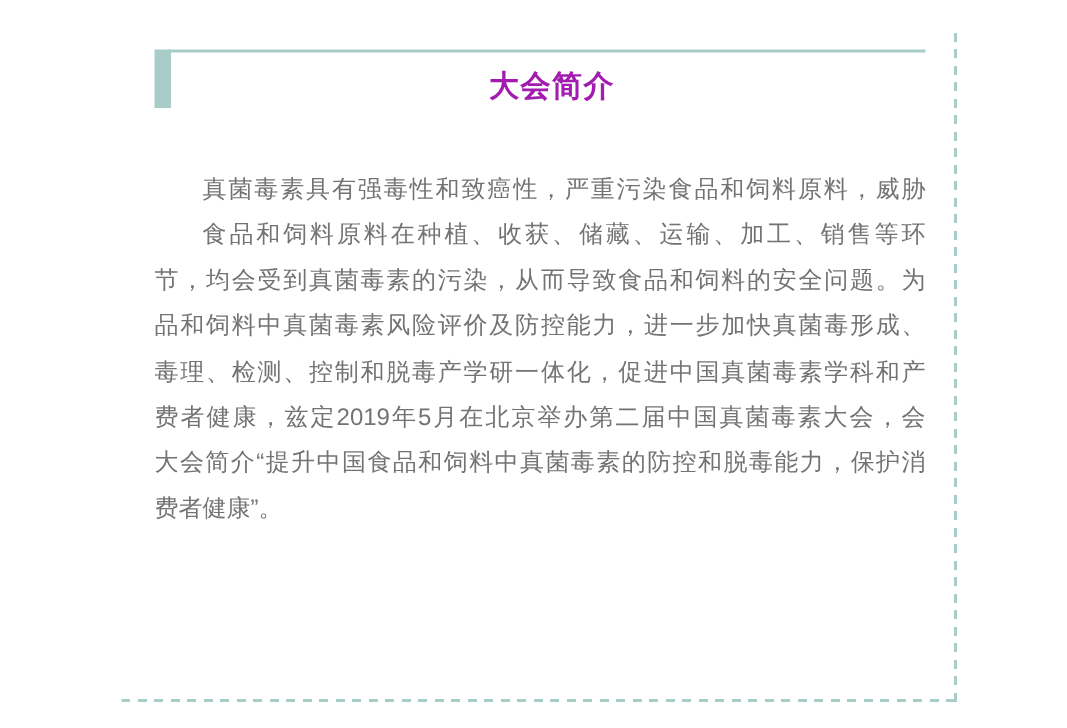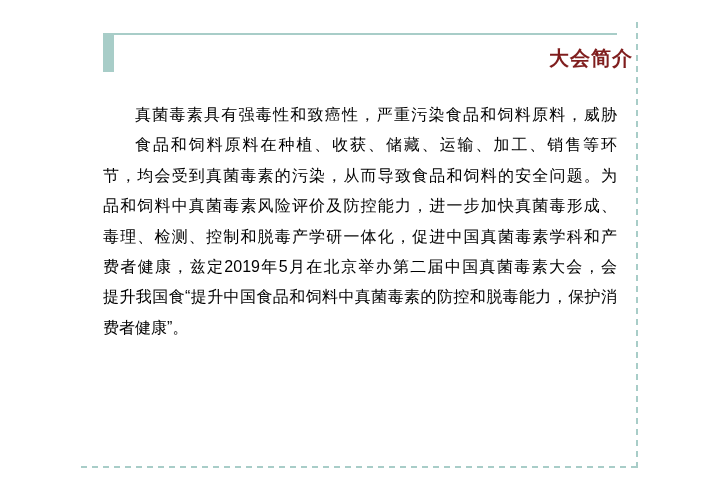--- a/index.html
+++ b/index.html
@@ -45,33 +45,33 @@
       to right,
       var(--accent, #a8cdc8) 0px, var(--accent, #a8cdc8) 6px,
       transparent 6px, transparent 11px);
   }
   
   .title {
     position: absolute;
     left: 103px; top: 44px;
     width: 530px;
     margin: 0;
-    text-align: right;
+    text-align: center;
     font-size: 20px;
     font-weight: bold;
     letter-spacing: 1px;
-    color: #7f1d1d;
+    color: #a21caf;
     line-height: 28px;
   }
   
   .content {
     position: absolute;
-    left: 103px; top: 100px;
+    left: 103px; top: 112px;
     width: 514px;
-    color: #000000;
+    color: #737373;
   }
   .line {
     height: 30.4px;
     line-height: 30.4px;
     font-size: 16px;
     text-align: justify;
     text-align-last: justify;
     text-justify: inter-character;
     white-space: nowrap;
     overflow: visible;
@@ -90,16 +90,16 @@
 
   <h1 class="title">大会简介</h1>
 
   <div class="content" id="content">
       <div class="line indent">真菌毒素具有强毒性和致癌性，严重污染食品和饲料原料，威胁</div>
       <div class="line indent">食品和饲料原料在种植、收获、储藏、运输、加工、销售等环</div>
       <div class="line">节，均会受到真菌毒素的污染，从而导致食品和饲料的安全问题。为</div>
       <div class="line">品和饲料中真菌毒素风险评价及防控能力，进一步加快真菌毒形成、</div>
       <div class="line">毒理、检测、控制和脱毒产学研一体化，促进中国真菌毒素学科和产</div>
       <div class="line">费者健康，兹定2019年5月在北京举办第二届中国真菌毒素大会，会</div>
-      <div class="line">提升我国食“提升中国食品和饲料中真菌毒素的防控和脱毒能力，保护消</div>
+      <div class="line">大会简介“提升中国食品和饲料中真菌毒素的防控和脱毒能力，保护消</div>
       <div class="line last">费者健康”。</div>
     </div>
 </div>
 
 </body></html>

